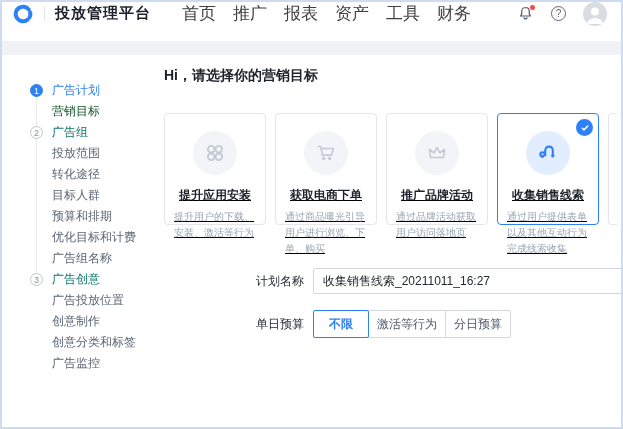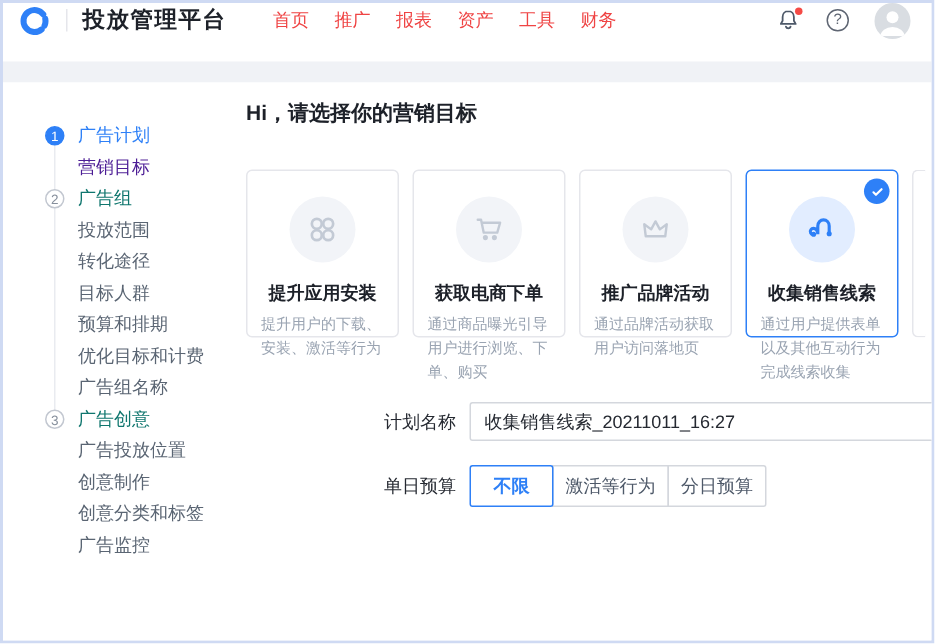--- a/index.html
+++ b/index.html
@@ -6,21 +6,21 @@
   body { background:#fff; font-family:"Liberation Sans", sans-serif; }
   .frame{ width:623px; height:429px; border:2px solid #cfdaf3; background:#fff;
           position:relative; overflow:hidden; }
 
   
   .hdr{ height:39px; display:flex; align-items:center; padding:0 14px 16px 10px; background:#fff; }
   .logo{ width:22px; height:22px; flex:0 0 auto; cursor:pointer; }
   .logo-div{ width:1px; height:15px; background:#e5e6eb; margin:0 10px; }
   .brand{ font-size:15px; font-weight:700; color:#1d2129; letter-spacing:1px; }
   .nav{ display:flex; gap:17px; margin-left:31px; }
-  .nav-item{ font-size:12px; color:#ef4444; cursor:pointer; white-space:nowrap; }
+  .nav-item{ font-size:17px; color:#404040; cursor:pointer; white-space:nowrap; }
   .hdr-right{ margin-left:auto; display:flex; align-items:center; gap:17px; }
   .bell{ position:relative; width:17px; height:18px; cursor:pointer; color:#4e5969; }
   .bell-dot{ position:absolute; top:0; right:-1px; width:5px; height:5px;
              border-radius:50%; background:#f54a45; }
   .help{ width:15px; height:15px; border:1px solid #5f6673; border-radius:50%;
          font-size:10px; line-height:13px; text-align:center; color:#5f6673; cursor:pointer; }
   .avatar{ width:24px; height:24px; border-radius:50%; background:#d9dde2;
            overflow:hidden; cursor:pointer; }
 
   .gray-band{ height:14px; background:#f0f2f6; }
@@ -33,29 +33,29 @@
                   width:1px; background:#e9ebf0; }
   .step-head{ display:flex; align-items:center; height:21px; gap:9px;
               position:relative; z-index:1; cursor:pointer; }
   .step-num{ width:13px; height:13px; border-radius:50%; background:#fff;
              border:1px solid #c2c7d0; color:#868f9c; font-size:9px;
              display:flex; align-items:center; justify-content:center; }
   .step-head.active .step-num{ background:#2e80f7; border-color:#2e80f7; color:#fff; }
   .step-label{ color:#0f766e; font-weight:500; }
   .step-head.active .step-label{ color:#2e80f7; }
   .sub{ height:21px; line-height:21px; padding-left:22px; color:#5a6573; cursor:pointer; }
-  .sub.active{ color:#4c1d95; }
+  .sub.active{ color:#14532d; }
 
   .main{ flex:1; padding-top:12px; }
   .heading{ font-size:14px; font-weight:600; color:#1d2129; }
 
   
   .cards{ display:flex; gap:9px; margin-top:28px; }
   .card{ width:102px; height:112px; border:1px solid #e5e6eb; border-radius:4px;
-         background:#fff; position:relative; cursor:pointer; flex:0 0 auto; }
+         background:#fff; position:relative; cursor:pointer; flex:0 0 auto;text-decoration:underline; }
   .card.selected{ border-color:#2e80f7; }
   .card.cut{ width:9px; border-right:none; border-radius:4px 0 0 4px; }
   .icon-circle{ width:44px; height:44px; border-radius:50%; background:#f2f4f8;
                 margin:17px auto 0; display:flex; align-items:center;
                 justify-content:center; color:#c3cad5; }
   .card.selected .icon-circle{ background:#e2edff; color:#2e80f7; }
   .icon-circle svg{ width:24px; height:24px; }
   .card-title{ text-align:center; font-size:12px; font-weight:600; color:#1d2129;
                margin-top:12px; }
   .card-desc{ font-size:10px; color:#9aa4b2; line-height:1.6; padding:5px 9px 0; }

